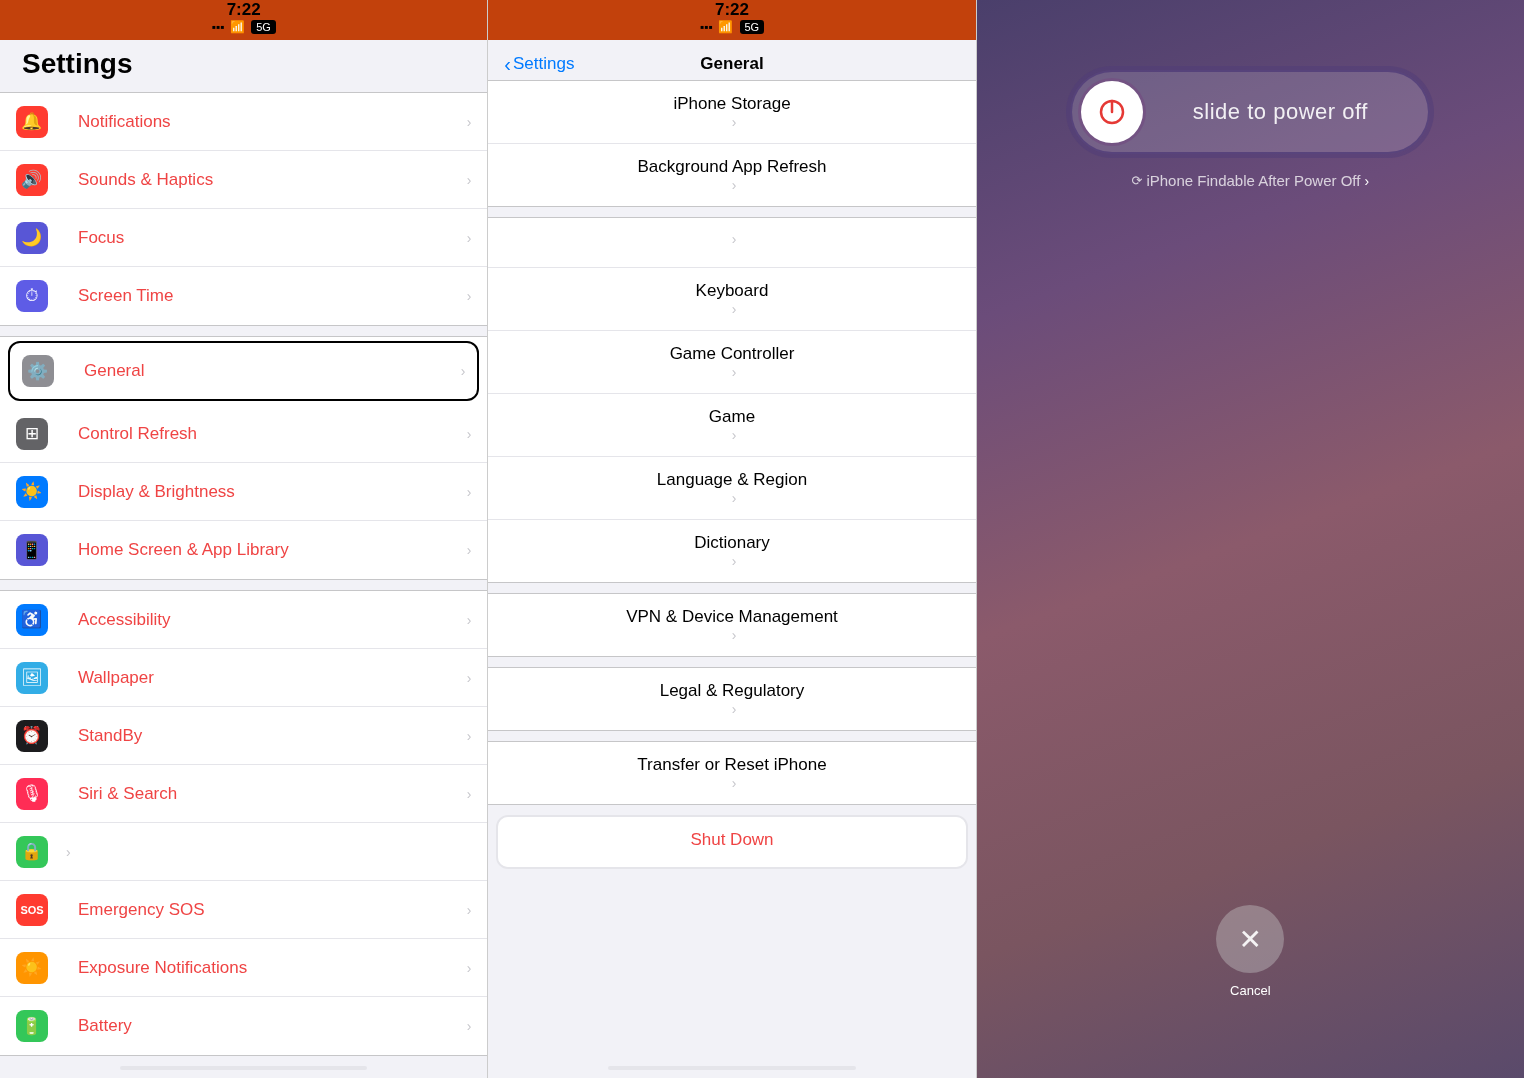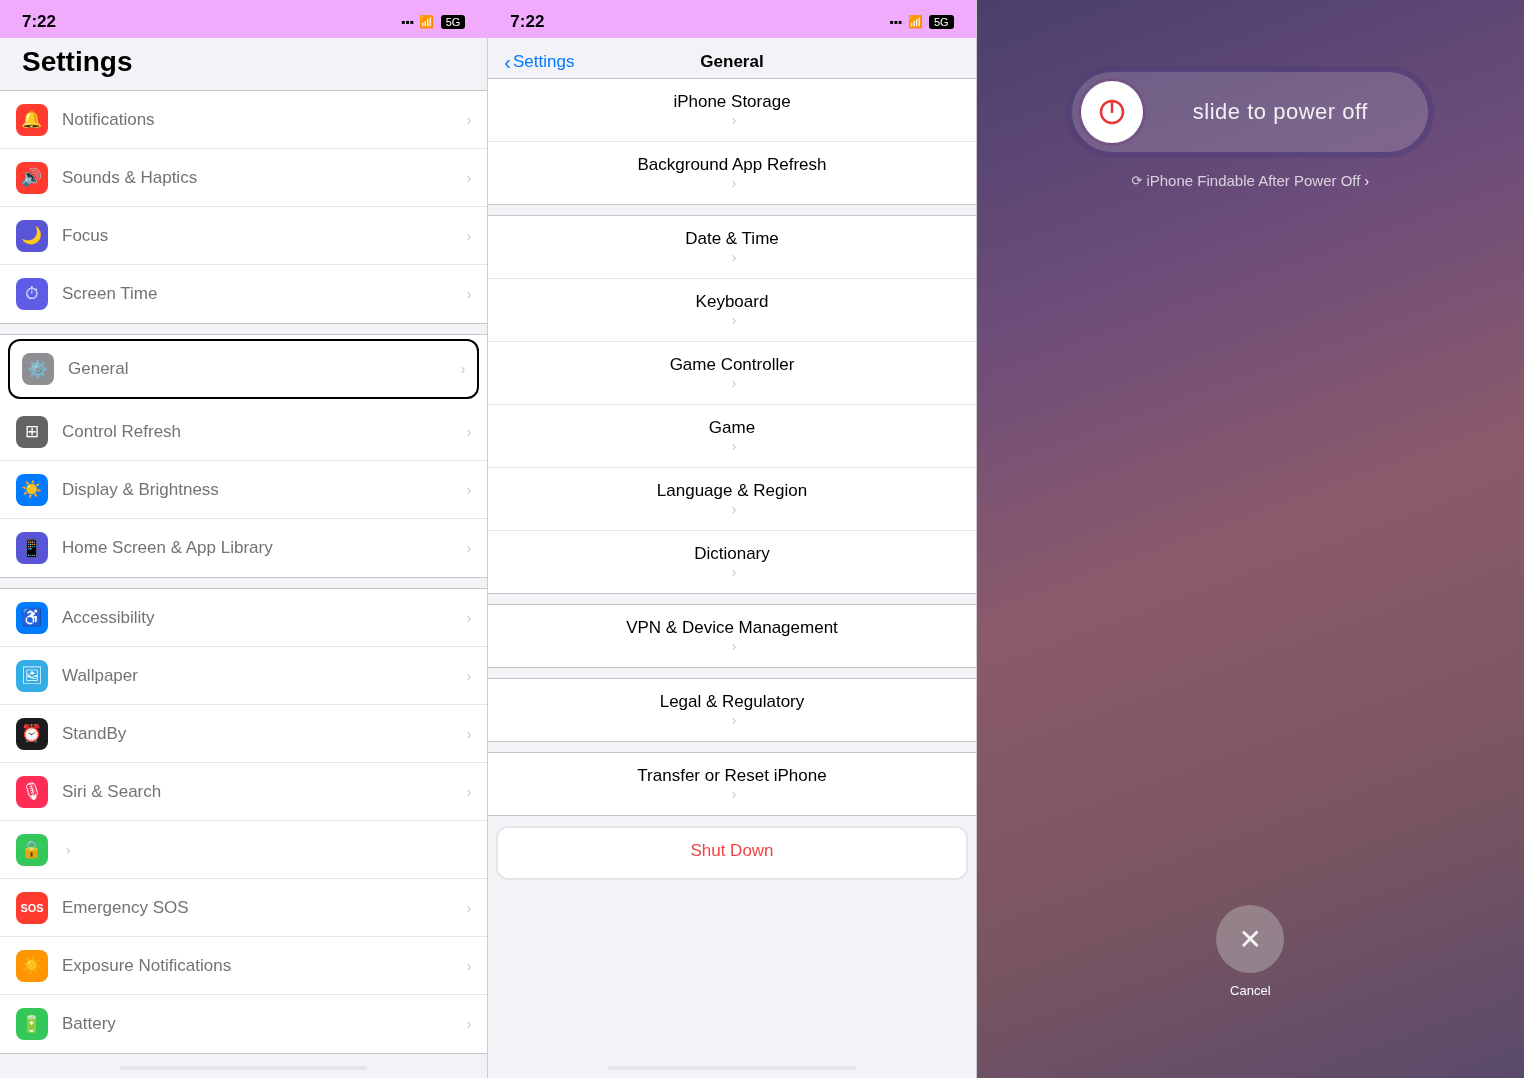--- a/index.html
+++ b/index.html
@@ -20,22 +20,23 @@
       overflow: hidden;
     }
 
     .panel-1 { border-right: 1px solid #ccc; }
     .panel-2 { border-right: 1px solid #ccc; }
 
     .status-bar {
       display: flex;
       justify-content: space-between;
       align-items: center;
-      padding: 12px 22px 6px;
-      background: #f0abfc;
+      padding: 0 22px 6px;
+      background: #c2410c;
+      flex-direction: column;
     }
     .status-time {
       font-size: 17px;
       font-weight: 600;
       color: #000;
     }
     .status-icons {
       display: flex;
       align-items: center;
       gap: 6px;
@@ -85,21 +86,22 @@
       justify-content: center;
       margin-right: 14px;
       flex-shrink: 0;
       font-size: 17px;
       color: #fff;
     }
 
     .item-label {
       flex: 1;
       font-size: 17px;
-      color: #737373;
+      color: #ef4444;
+      margin-left: 16px;
     }
 
     .item-chevron {
       color: #c7c7cc;
       font-size: 14px;
       margin-left: 4px;
     }
 
     
     .ic-red { background: #ff3b30; }
@@ -399,21 +401,20 @@
         <span class="item-chevron">›</span>
       </div>
       <div class="general-item">
         <span class="general-item-label">Background App Refresh</span>
         <span class="item-chevron">›</span>
       </div>
     </div>
 
     <div class="general-section">
       <div class="general-item">
-        <span class="general-item-label">Date &amp; Time</span>
         <span class="item-chevron">›</span>
       </div>
       <div class="general-item">
         <span class="general-item-label">Keyboard</span>
         <span class="item-chevron">›</span>
       </div>
       <div class="general-item">
         <span class="general-item-label">Game Controller</span>
         <span class="item-chevron">›</span>
       </div>

